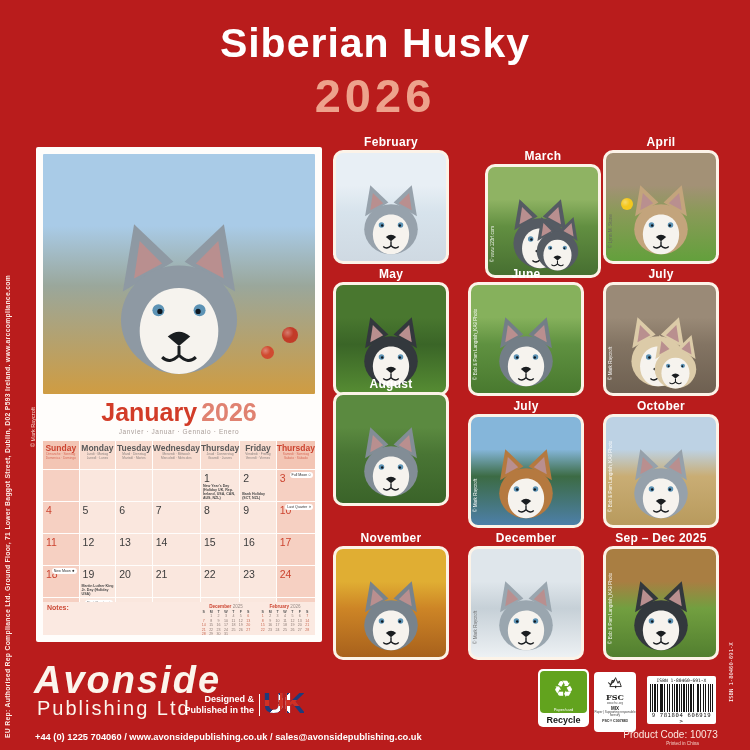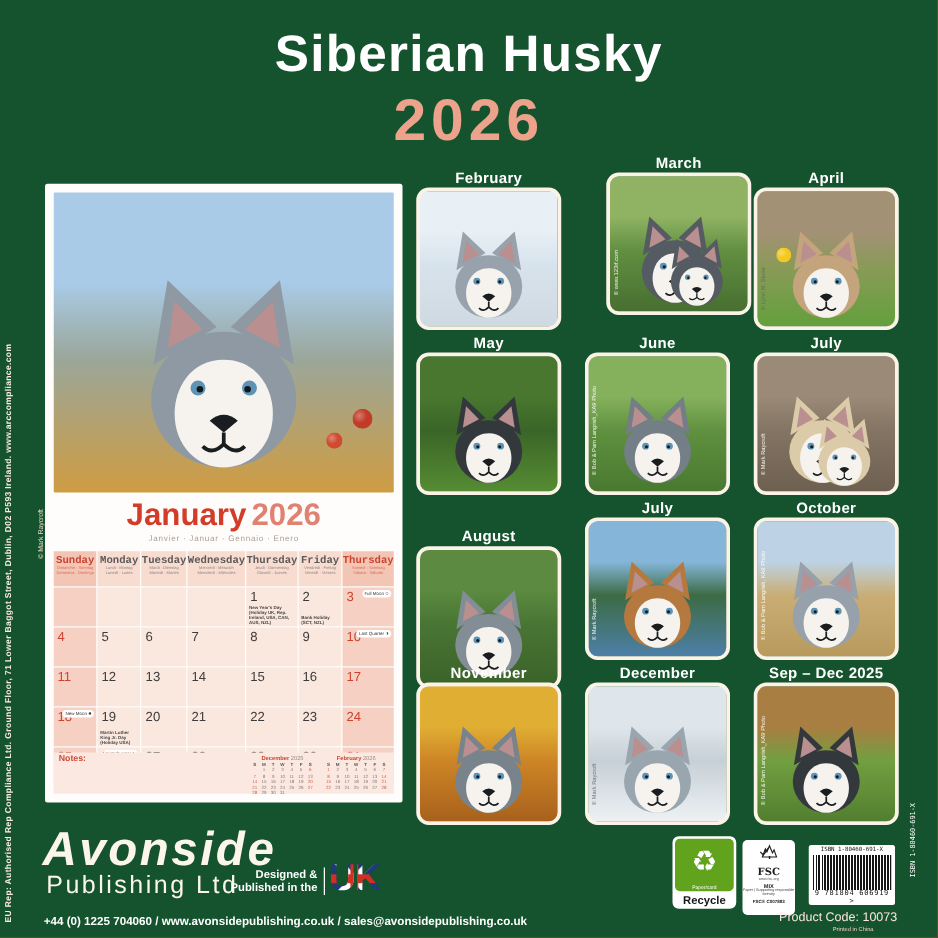--- a/index.html
+++ b/index.html
@@ -1,18 +1,18 @@
 <!DOCTYPE html>
 <html><head>
 <meta charset="utf-8">
 <style>
   html,body{margin:0;padding:0;}
   body{width:750px;height:750px;overflow:hidden;position:relative;
        font-family:"Liberation Sans",sans-serif;background:#d24b33;}
-  #canvas{position:absolute;inset:0;width:750px;height:750px;background:#14532d;}
+  #canvas{position:absolute;inset:0;width:750px;height:750px;background:#b91c1c;}
 
   
   .title{position:absolute;top:20px;left:0;width:100%;text-align:center;
          color:#fff;font-size:41px;font-weight:700;letter-spacing:1px;}
   .year-big{position:absolute;top:68px;left:0;width:100%;text-align:center;
             color:#eda28c;font-size:47px;font-weight:700;letter-spacing:4px;}
   .cal-word{position:absolute;top:117px;left:0;width:100%;text-align:center;
             color:#fff;font-size:12.5px;font-weight:700;letter-spacing:7px;}
 
   
@@ -36,21 +36,21 @@
            font-size:25px;font-weight:700;line-height:26px;}
   .pv-month{color:#d23c28;}
   .pv-year{color:#e08271;font-weight:700;margin-left:4px;}
   .pv-sub{position:absolute;top:281px;left:0;width:100%;text-align:center;
           color:#a99e99;font-size:6.5px;letter-spacing:.6px;}
   .pv-grid{position:absolute;left:7px;top:294px;width:272px;
            display:grid;grid-template-columns:repeat(7,1fr);
            grid-auto-rows:auto;gap:1px;background:#fffdfb;}
   .hcell{height:26px;text-align:center;padding-top:2px;background:#f8dcd0;color:#5a5a5a;}
   .hcell.we{background:#f3c5b4;color:#cc4430;}
-  .hcell .hname{font-size:8.5px;font-weight:700;display:block;font-family:Liberation Mono, monospace;}
+  .hcell .hname{font-size:8.5px;font-weight:700;display:block;}
   .hcell .hsub{font-size:3.2px;line-height:3.8px;display:block;opacity:.7;}
   .dcell{height:31px;background:#fae7de;position:relative;}
   .dcell.we{background:#f6d0c2;}
   .dnum{font-size:10.5px;color:#3c3c3c;position:absolute;top:2px;left:3px;}
   .we .dnum{color:#cc4430;}
   .dnote{position:absolute;left:2px;right:1px;bottom:1px;font-size:3.6px;
          line-height:4.1px;color:#4a4a4a;font-weight:600;}
   .moonpill{position:absolute;top:2px;right:2px;background:#fff;border-radius:4px;
             padding:0 2px;font-size:3.6px;line-height:6px;color:#333;
             display:flex;align-items:center;gap:1px;}
@@ -433,21 +433,21 @@
             <path d="M50 40 C36 40 29 52 29 63 C29 77 39 86 50 86 C61 86 71 77 71 63 C71 52 64 40 50 40 Z" fill="#f6f3ee"></path>
             <circle cx="39" cy="52" r="3.2" fill="#5d93b5"></circle>
             <circle cx="61" cy="52" r="3.2" fill="#5d93b5"></circle>
             <circle cx="39.8" cy="52.6" r="1.4" fill="#101820"></circle>
             <circle cx="60.2" cy="52.6" r="1.4" fill="#101820"></circle>
             <path d="M44 66 Q50 61 56 66 L50 71 Z" fill="#1a1d20"></path>
             <path d="M50 71 L50 76 M50 76 Q45 81 41 77 M50 76 Q55 81 59 77" stroke="#1a1d20" stroke-width="1.6" fill="none"></path>
           </svg>
         </div>
       </div>
-      <div class="thumb" style="left: 468px; top: 123px; padding-left: 17px;">
+      <div class="thumb" style="left: 468px; top: 149px; padding-left: 17px;">
         <div class="thumb-label">March</div>
         <div class="thumb-photo" style="background: linear-gradient(rgb(143, 179, 99) 0%, rgb(143, 179, 99) 30%, rgb(98, 143, 65) 55%, rgb(71, 111, 49) 100%);">
           <svg class="dog-a" viewBox="0 0 100 100">
             <polygon points="20,42 26,6 47,26" fill="#555b63"></polygon>
             <polygon points="80,42 74,6 53,26" fill="#555b63"></polygon>
             <polygon points="26,35 29,15 41,27" fill="#b98f8f"></polygon>
             <polygon points="74,35 71,15 59,27" fill="#b98f8f"></polygon>
             <ellipse cx="50" cy="57" rx="31" ry="29" fill="#555b63"></ellipse>
             <path d="M50 40 C36 40 29 52 29 63 C29 77 39 86 50 86 C61 86 71 77 71 63 C71 52 64 40 50 40 Z" fill="#f6f3ee"></path>
             <circle cx="39" cy="52" r="3.2" fill="#5d93b5"></circle>
@@ -561,21 +561,21 @@
             <circle cx="39" cy="52" r="3.2" fill="#5d93b5"></circle>
             <circle cx="61" cy="52" r="3.2" fill="#5d93b5"></circle>
             <circle cx="39.8" cy="52.6" r="1.4" fill="#101820"></circle>
             <circle cx="60.2" cy="52.6" r="1.4" fill="#101820"></circle>
             <path d="M44 66 Q50 61 56 66 L50 71 Z" fill="#1a1d20"></path>
             <path d="M50 71 L50 76 M50 76 Q45 81 41 77 M50 76 Q55 81 59 77" stroke="#1a1d20" stroke-width="1.6" fill="none"></path>
           </svg>
           <div class="credit">© Mark Raycroft</div>
         </div>
       </div>
-      <div class="thumb" style="left: 333px; top: 422px;">
+      <div class="thumb" style="left: 333px; top: 377px;">
         <div class="thumb-label">August</div>
         <div class="thumb-photo" style="background: linear-gradient(rgb(91, 138, 64) 0%, rgb(91, 138, 64) 30%, rgb(73, 117, 52) 55%, rgb(58, 99, 41) 100%);">
           <svg class="dog-main" viewBox="0 0 100 100">
             <polygon points="20,42 26,6 47,26" fill="#828d96"></polygon>
             <polygon points="80,42 74,6 53,26" fill="#828d96"></polygon>
             <polygon points="26,35 29,15 41,27" fill="#b98f8f"></polygon>
             <polygon points="74,35 71,15 59,27" fill="#b98f8f"></polygon>
             <ellipse cx="50" cy="57" rx="31" ry="29" fill="#828d96"></ellipse>
             <path d="M50 40 C36 40 29 52 29 63 C29 77 39 86 50 86 C61 86 71 77 71 63 C71 52 64 40 50 40 Z" fill="#f6f3ee"></path>
             <circle cx="39" cy="52" r="3.2" fill="#5d93b5"></circle>

